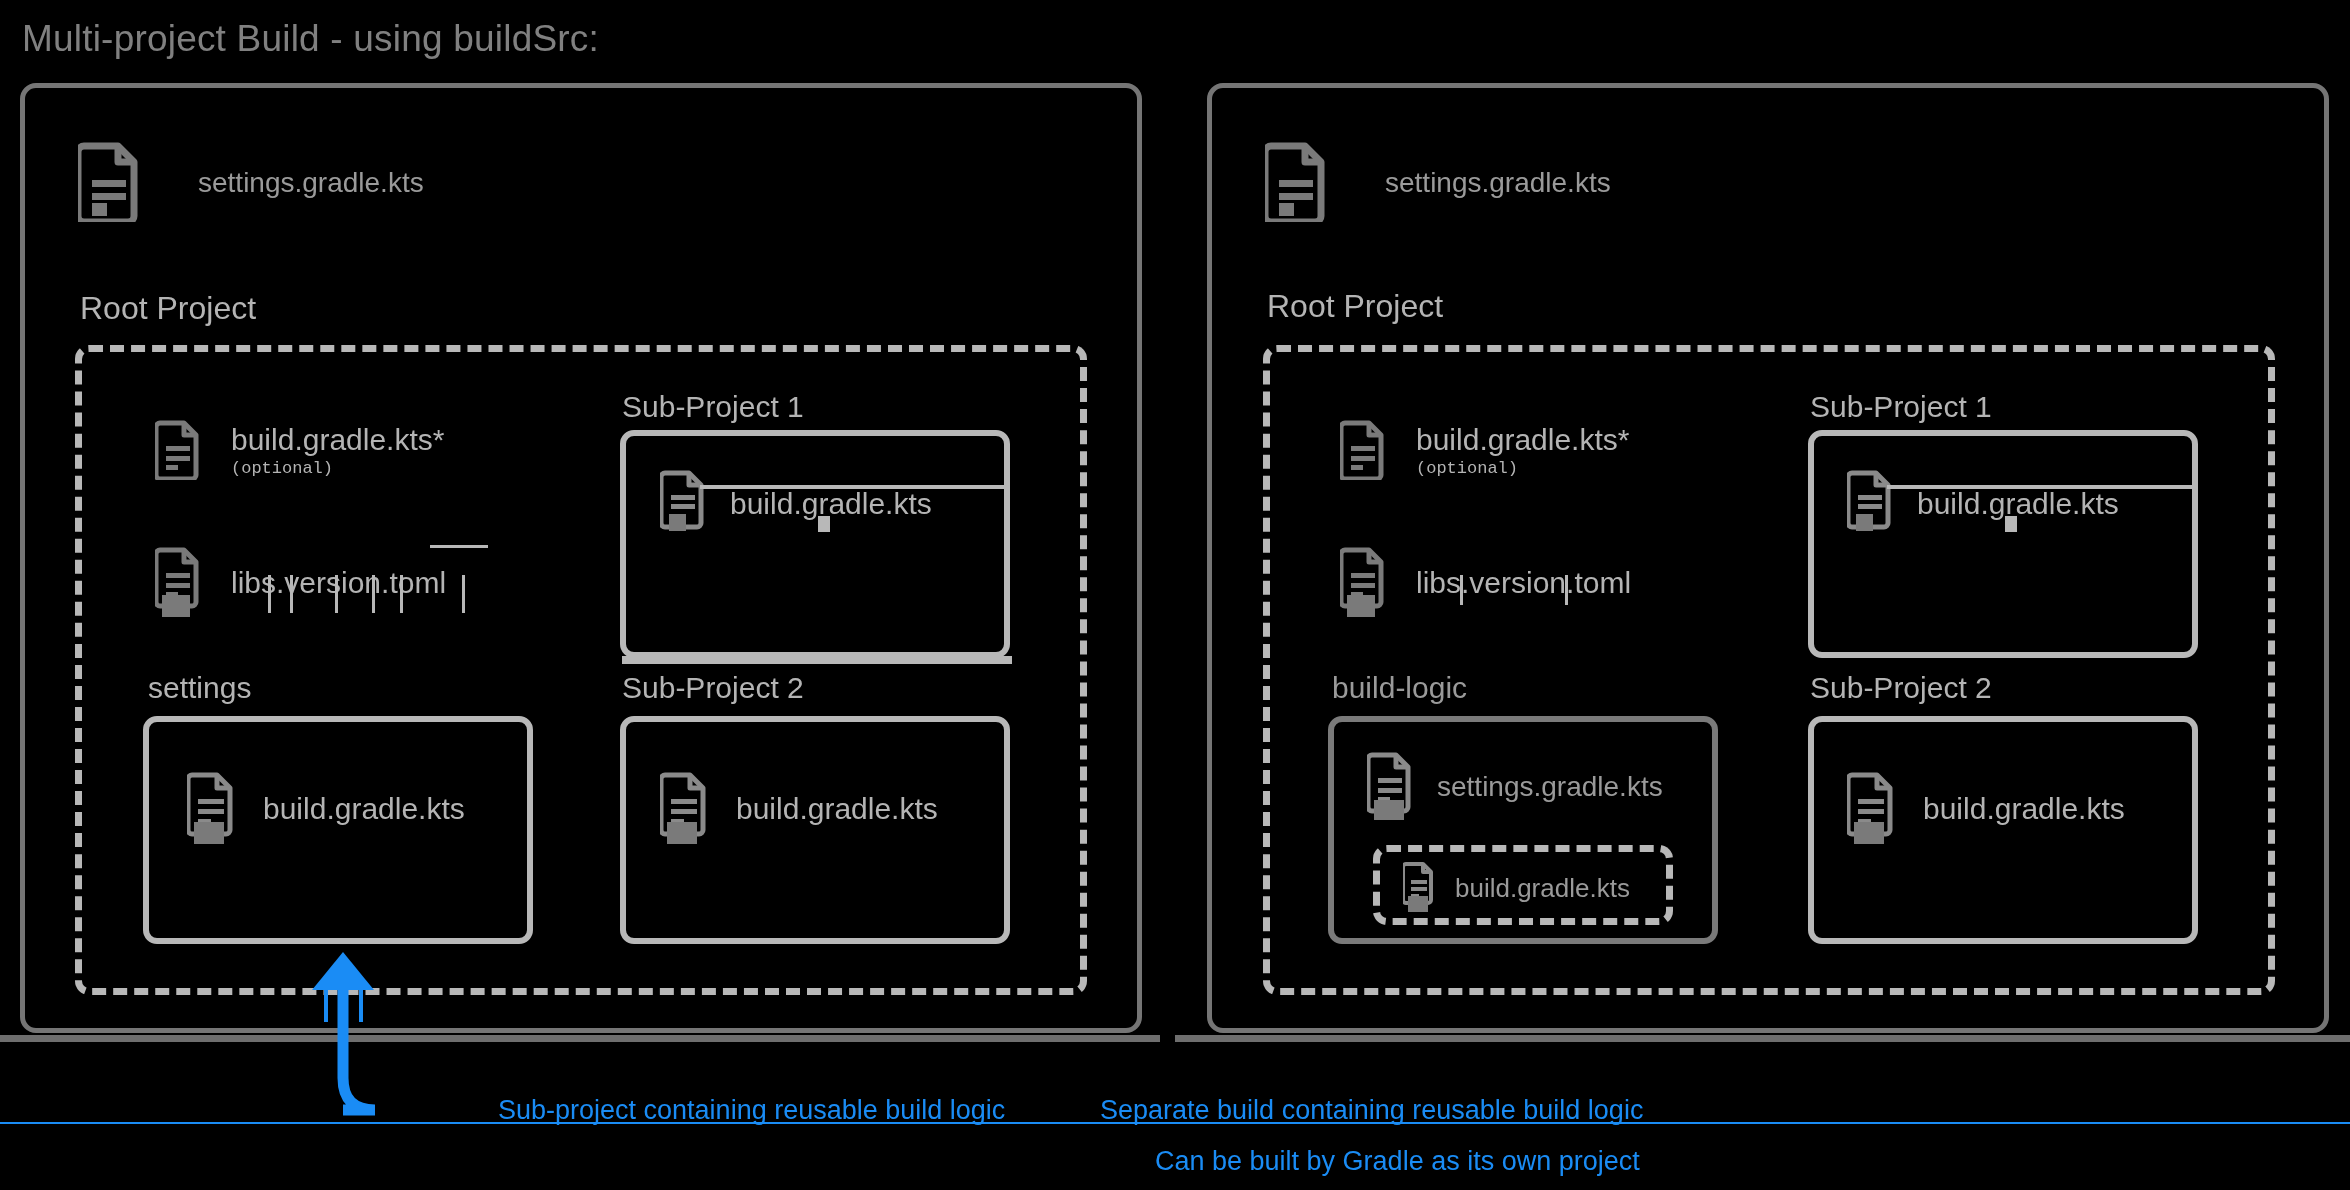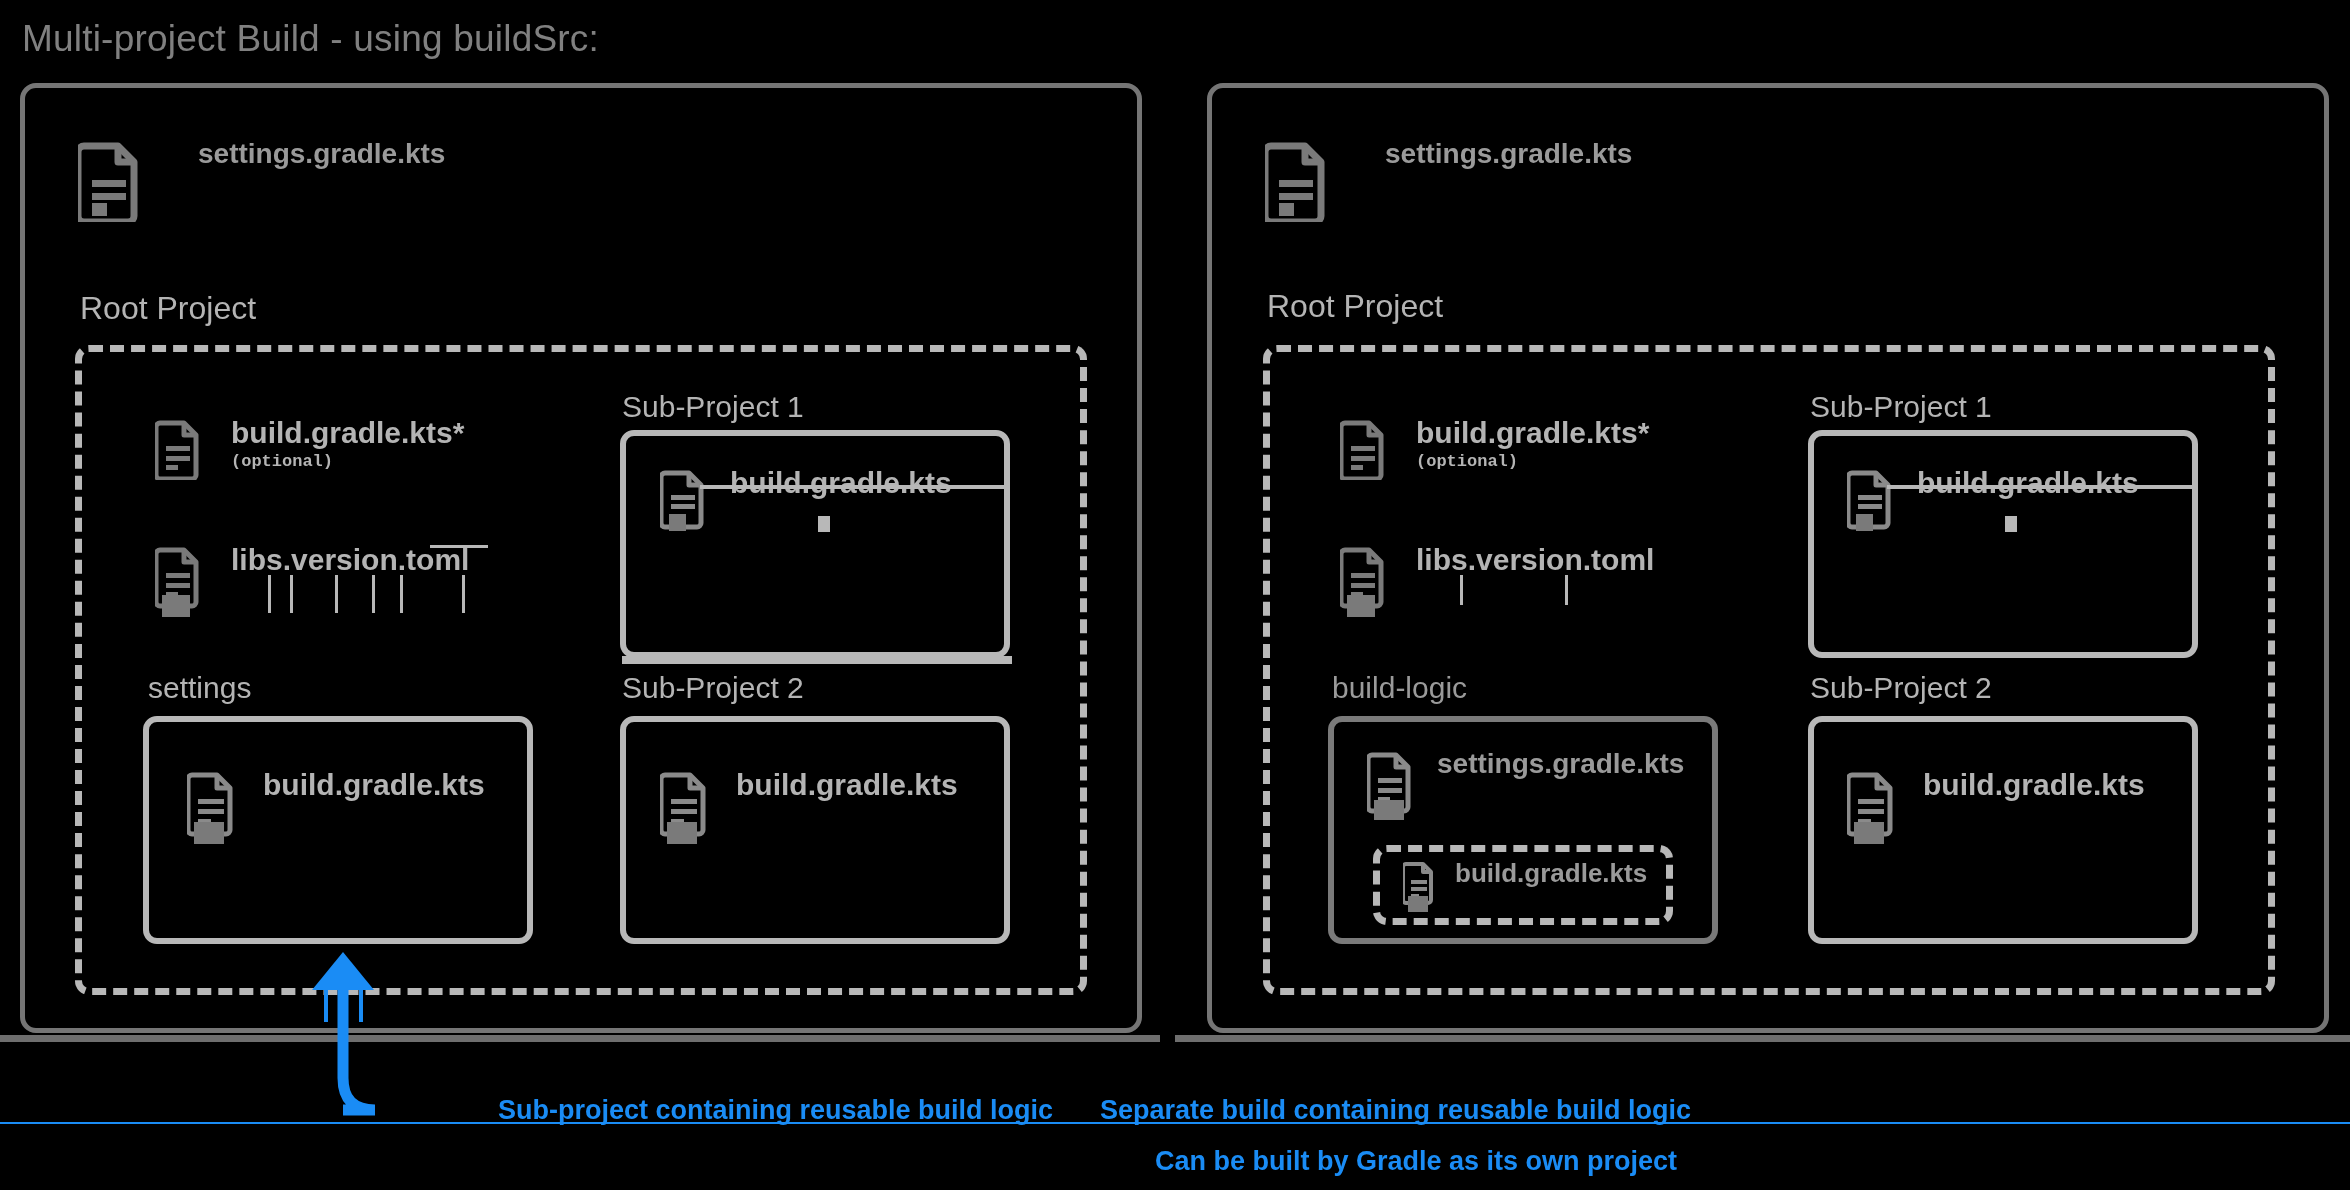--- a/index.html
+++ b/index.html
@@ -21,21 +21,21 @@
 
   
   .outer-box{
     position:absolute;top:83px;height:950px;
     border:5px solid #757575;border-radius:16px;box-sizing:border-box;
   }
   .panel.left .outer-box{left:20px;width:1122px;}
   .panel.right .outer-box{left:32px;width:1122px;}
 
   
-  .file-row{position:absolute;display:flex;font-weight:bold;}
+  .file-row{position:absolute;display:flex;align-items:center;}
   .file-label{white-space:nowrap;line-height:1;}
 
   
   .doc-ico{display:block;flex:0 0 auto;}
 
   
   .caption{position:absolute;white-space:nowrap;line-height:1;}
 
   
   .dashed-box{
@@ -57,21 +57,21 @@
     position:absolute;box-sizing:border-box;
     border:6px solid #7a7a7a;border-radius:14px;
   }
 
   
   .artifact{position:absolute;background:#6e6e6e;}
   .artifact-light{position:absolute;background:#b8b8b8;}
 
   
   .annot-text{
-    position:absolute;color:#1a8cf5;font-size:27px;font-weight:bold;
+    position:absolute;color:#1a8cf5;font-size:27px;font-weight:normal;
     white-space:nowrap;line-height:1;
   }
   .blue-rule{position:absolute;height:2px;background:#1a8cf5;}
   .arrow-svg{position:absolute;overflow:visible;}
 </style>
 </head>
 <body>
 
 <div class="panel left">
 

